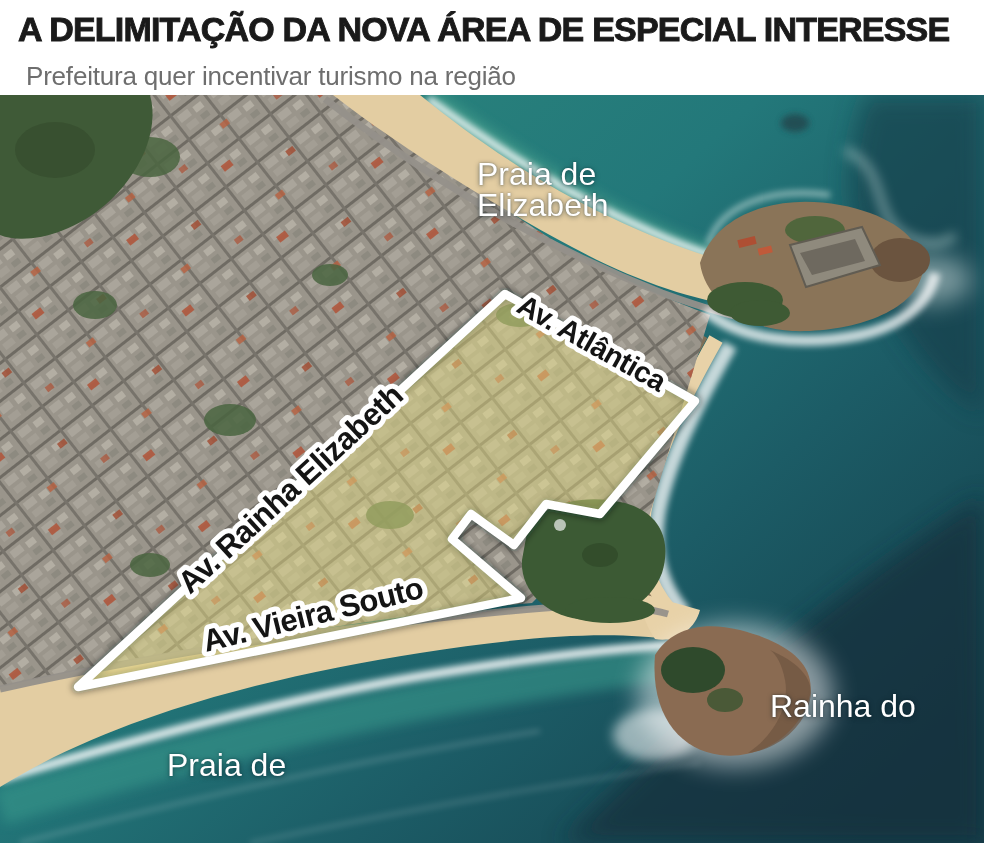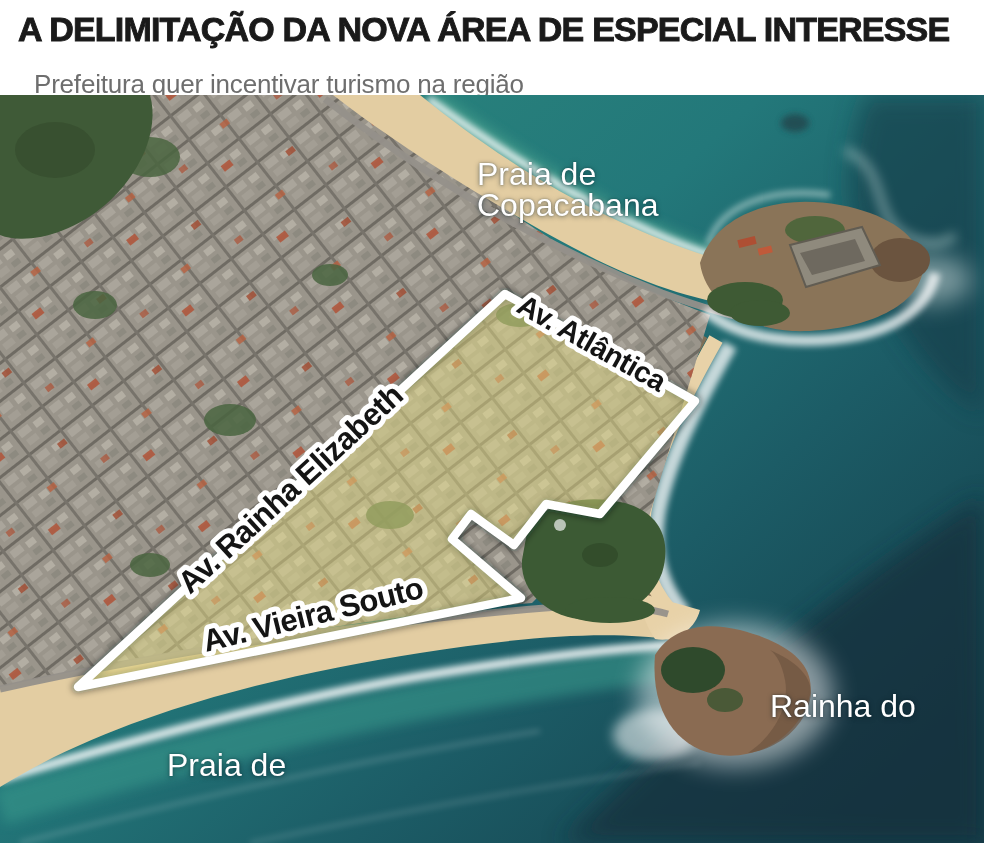--- a/index.html
+++ b/index.html
@@ -1,21 +1,21 @@
 <!DOCTYPE html>
 <html><head>
 <meta charset="utf-8">
 <style>
   html,body{margin:0;padding:0;background:#ffffff;}
   .stage{position:relative;width:984px;height:843px;overflow:hidden;background:#ffffff;
          font-family:"Liberation Sans",sans-serif;}
   .header{position:absolute;top:0;left:0;width:984px;height:95px;background:#ffffff;}
   .title{margin:0;padding:10px 8px 0 18px;font-size:34px;line-height:38px;font-weight:700;
          color:#1a1a1a;letter-spacing:-0.8px;-webkit-text-stroke:0.9px #1a1a1a;white-space:nowrap;}
-  .subtitle{margin:16px;padding:5px 0 0 18px;font-size:26px;line-height:30px;font-weight:400;
+  .subtitle{margin:8px;padding:5px 0 0 18px;font-size:26px;line-height:30px;font-weight:400;
          color:#6e6e6e;letter-spacing:-0.2px;white-space:nowrap;}
   .map{position:absolute;top:95px;left:0;width:984px;height:748px;background:#1e6068;}
   .map svg{position:absolute;top:0;left:0;}
   .place-label{position:absolute;color:#ffffff;font-size:32px;line-height:31px;font-weight:400;
          text-shadow:0 1px 5px rgba(0,25,35,.5),0 0 2px rgba(0,25,35,.35);white-space:nowrap;z-index:5;}
 </style>
 </head>
 <body>
 
 <div class="stage">
@@ -152,21 +152,21 @@
 
       <g font-family="Liberation Sans, sans-serif" font-weight="bold" fill="#141414" stroke="#ffffff" stroke-width="10" paint-order="stroke" stroke-linejoin="round" letter-spacing="-0.5">
         <text font-size="29" transform="translate(515,216) rotate(29.5)">Av. Atlântica</text>
         <text font-size="31" transform="translate(190,500) rotate(-42.5)">Av. Rainha Elizabeth</text>
         <text font-size="31" transform="translate(206,557) rotate(-14)">Av. Vieira Souto</text>
       </g>
     </svg>
 
     <div class="place-label" style="left:477px;top:64px;">
       <div>Praia de</div>
-      <div>Copacabana</div>
+      <div>Elizabeth</div>
     </div>
     <div class="place-label" style="left:770px;top:596px;">
       <div>Rainha do</div>
     </div>
     <div class="place-label" style="left:167px;top:655px;">
       <div>Praia de</div>
     </div>
   </div>
 </div>
 

